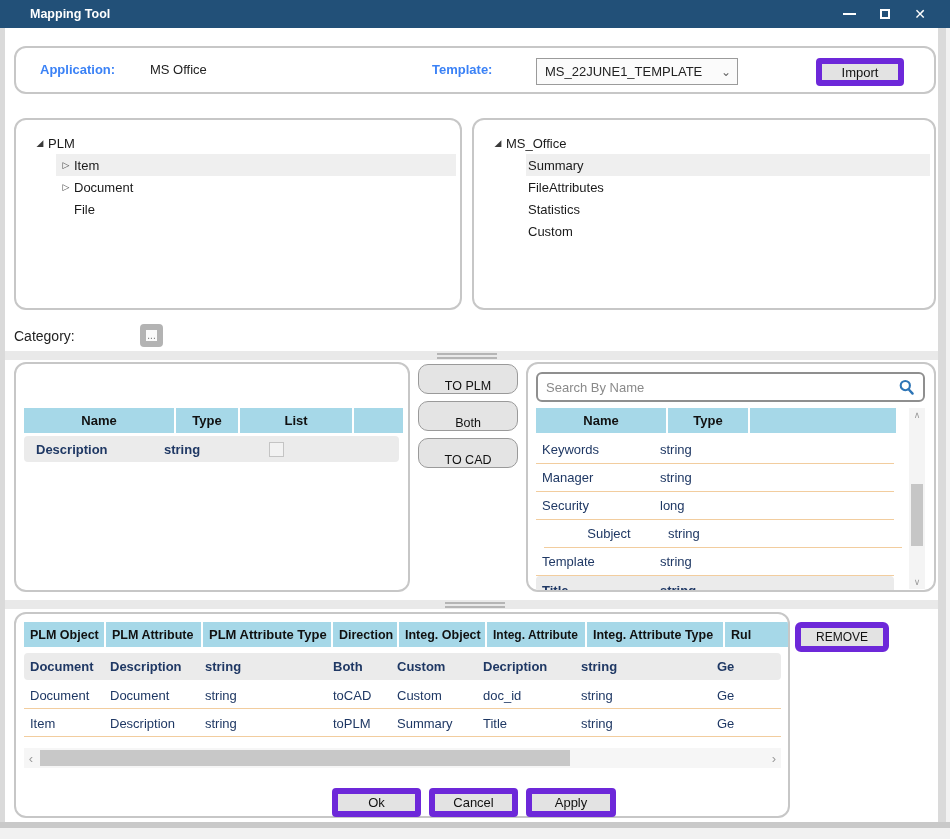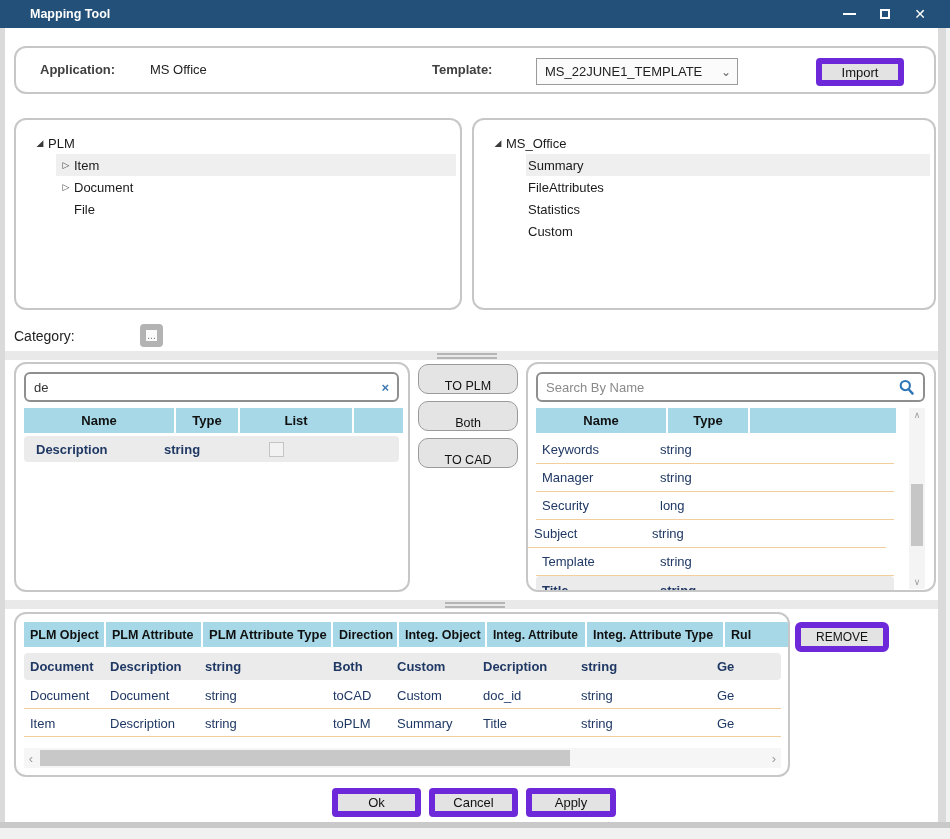--- a/index.html
+++ b/index.html
@@ -19,21 +19,21 @@
   #edge-bottom { position:absolute; left:0; top:822px; width:950px; height:6px; background:#C9C9C9; }
   #edge-bottom2 { position:absolute; left:0; top:828px; width:950px; height:11px; background:#F1F1F1; }
 
   
   .panel { position:absolute; background:#fff; border:2.5px solid #C7C7C7; border-radius:12px; overflow:hidden; }
   .btn { position:absolute; background:#E3E3E3; border:6px solid #6d28d9; border-radius:4px; display:flex; align-items:center; justify-content:center; font-size:13px; color:#111; cursor:default; }
   .bigbtn { border-radius:10px; border:1.5px solid #9A9A9A; background:#E4E4E4; font-size:12.5px;align-items:flex-end; }
 
   
   #top-panel { left:14px; top:46px; width:922px; height:48px; }
-  .lbl-b { font-weight:bold; font-size:13px; color:#404040; }
+  .lbl-b { font-weight:bold; font-size:13px; color:#3b82f6; }
   .lbl { font-size:13px; color:#222; }
   #dropdown { position:absolute; left:520px; top:10px; width:202px; height:27px; background:#FBFBFB; border:1px solid #9B9B9B; display:flex; align-items:center; font-size:13px; color:#222; padding:0 6px 0 8px; }
   #dropdown .chev { margin-left:auto; color:#666; font-size:12px; }
 
   
   .tree-row { height:22px; display:flex; align-items:center; font-size:13px; color:#1A1A1A; }
   .tree-arrow { width:16px; font-size:9px; color:#444; text-align:center; flex:0 0 16px; }
   .tree-arrow.open { color:#3A3A3A; }
   .tree-child { margin-left:24px; padding-left:2px; }
   .tree-sel { background:#EFEFEF; }
@@ -154,24 +154,20 @@
 </div>
 
 <div class="splitband" style="top:351px;">
   <div class="grip" style="left:432px; top:2px;">
       <div></div>
       <div></div>
     </div>
 </div>
 
 <div class="panel" style="left:14px; top:362px; width:396px; height:230px;">
-  <div class="searchbox" style="left:8px; top:8px; width:375px;">
-    <span class="val">de</span>
-    <span class="clearx">×</span>
-  </div>
   <div class="thead" style="left:8px; top:44px;">
     <span class="th" style="width:150px;">Name</span>
     <span class="th" style="width:62px;">Type</span>
     <span class="th" style="width:112px;">List</span>
     <span class="th" style="width:49px;"></span>
   </div>
   <div class="trow sel navy" style="left:8px; top:72px; width:375px; height:26px;">
     <span style="padding-left:12px; width:140px;">Description</span>
     <span style="width:62px;">string</span>
     <span class="checkbox" style="margin-left:43px;"></span>
@@ -206,21 +202,21 @@
     <span>string</span>
   </div>
   <div class="trow navy sep" style="left:8px; top:100px; width:358px; height:28px;">
     <span style="padding-left:6px; width:124px;">Manager</span>
     <span>string</span>
   </div>
   <div class="trow navy sep" style="left:8px; top:128px; width:358px; height:28px;">
     <span style="padding-left:6px; width:124px;">Security</span>
     <span>long</span>
   </div>
-  <div class="trow navy sep" style="left:0; top:156px; width:358px; height:28px;">
+  <div class="trow navy sep" style="left:16px; top:156px; width:358px; height:28px;text-align:center;">
     <span style="padding-left:6px; width:124px;">Subject</span>
     <span>string</span>
   </div>
   <div class="trow navy sep" style="left:8px; top:184px; width:358px; height:28px;">
     <span style="padding-left:6px; width:124px;">Template</span>
     <span>string</span>
   </div>
   <div class="trow sel navy" style="left:8px; top:212px; width:358px; height:28px; border-radius:4px 4px 0 0;">
     <span style="padding-left:6px; width:124px;">Title</span>
     <span>string</span>
@@ -232,21 +228,21 @@
   </div>
 </div>
 
 <div class="splitband" style="top:600px;">
   <div class="grip" style="left:440px; top:2px;">
       <div></div>
       <div></div>
     </div>
 </div>
 
-<div class="panel" style="left:14px; top:612px; width:776px; height:165px;">
+<div class="panel" style="left:14px; top:612px; width:776px; height:206px;">
   <div class="thead" style="left:8px; top:8px;">
     <span class="th left map-c0" style="font-size:12.5px;">PLM Object</span>
     <span class="th left map-c1" style="font-size:12.5px;">PLM Attribute</span>
     <span class="th left map-c2" style="font-size:13px;">PLM Attribute Type</span>
     <span class="th left map-c3" style="font-size:12.5px;">Direction</span>
     <span class="th left map-c4" style="font-size:12.5px;">Integ. Object</span>
     <span class="th left map-c5" style="font-size:12px;">Integ. Attribute</span>
     <span class="th left map-c6" style="font-size:12.5px;">Integ. Attribute Type</span>
     <span class="th left map-c7" style="font-size:12.5px;">Rul</span>
   </div>

